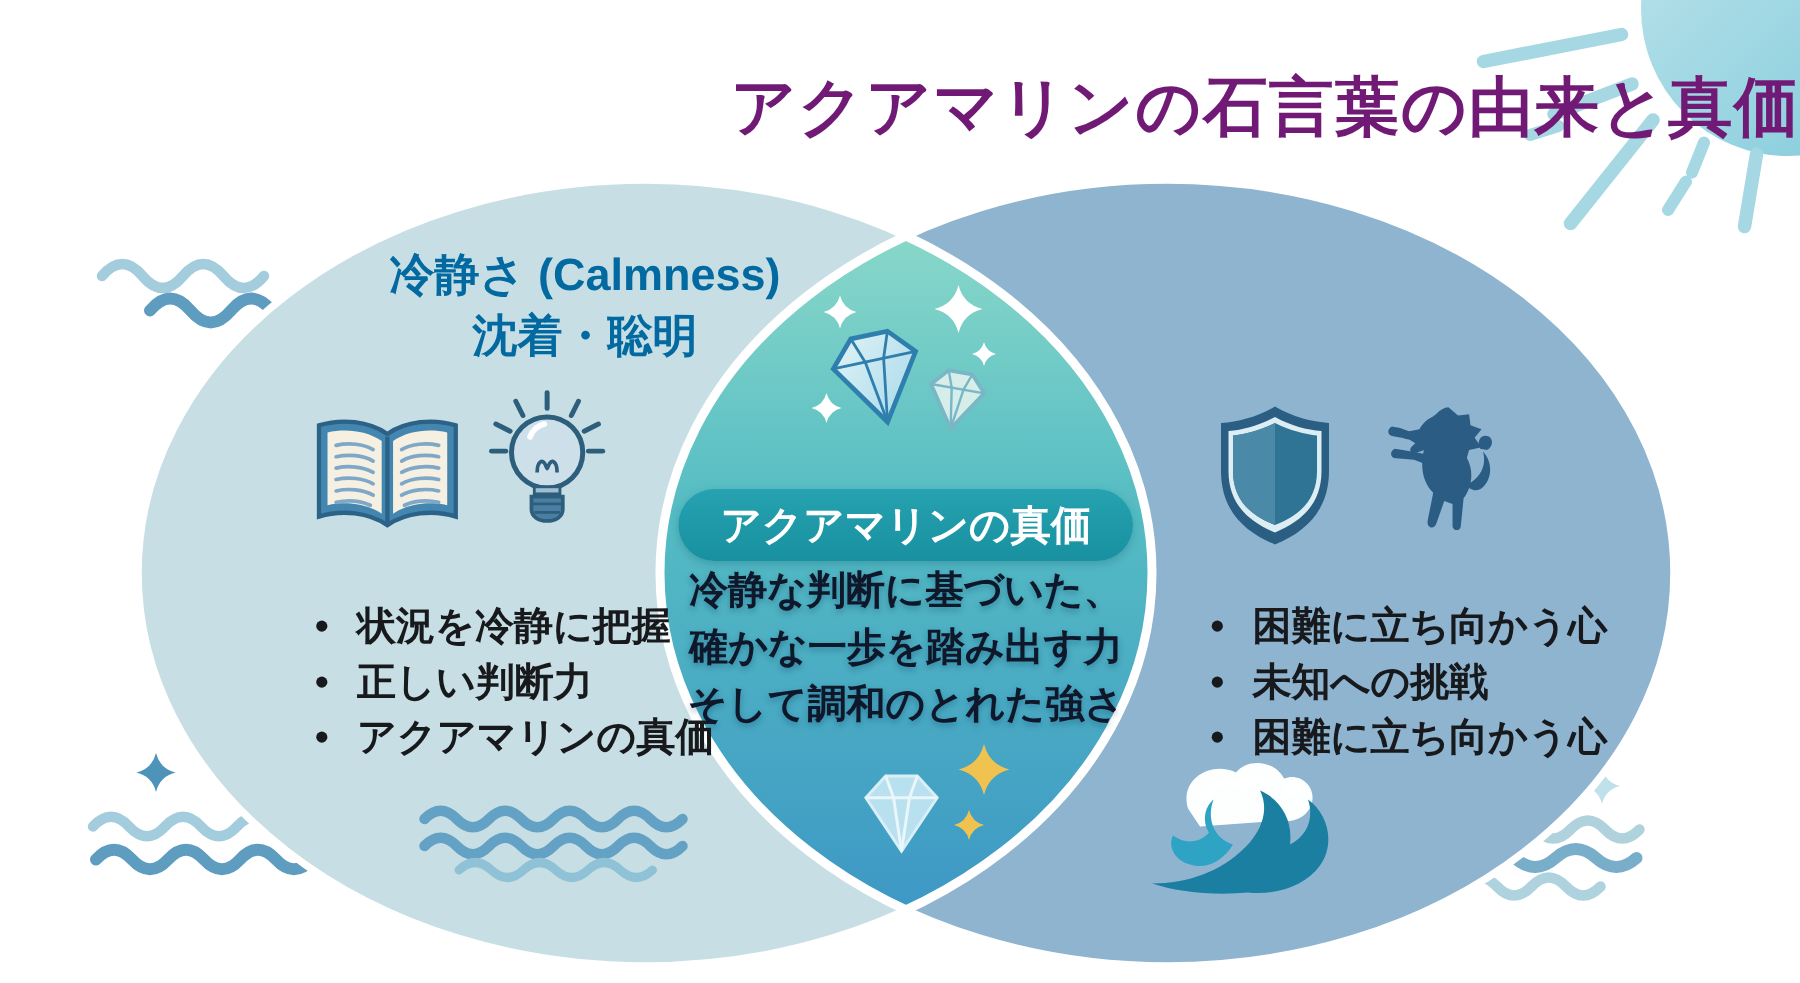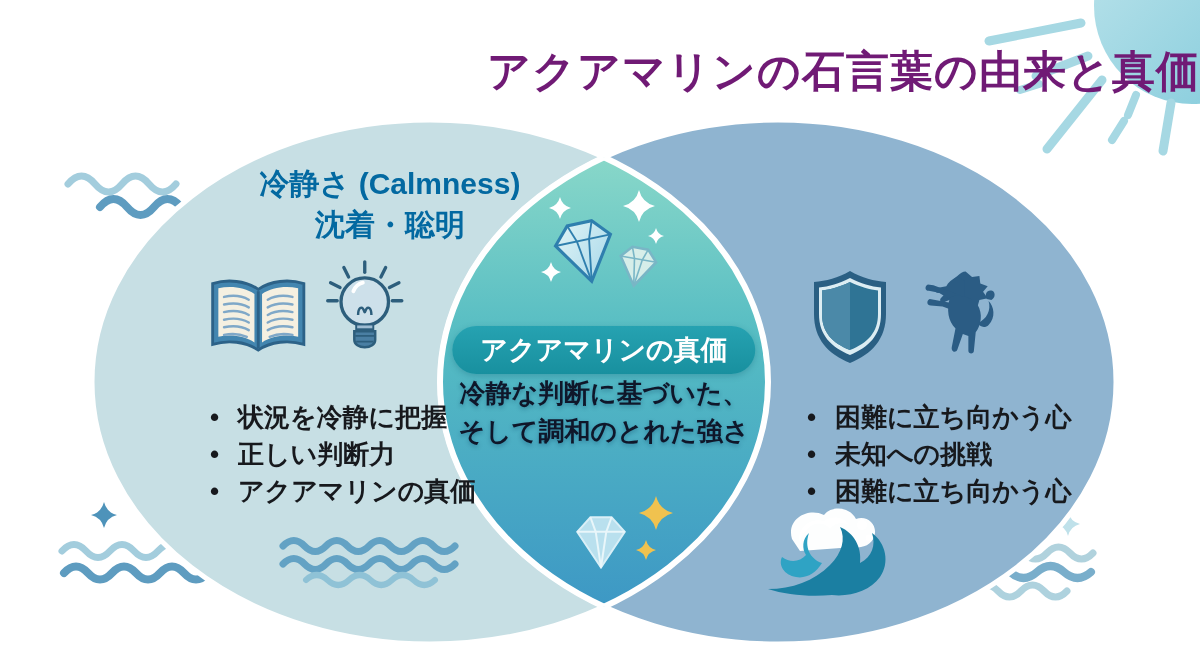--- a/index.html
+++ b/index.html
@@ -231,16 +231,17 @@
 <ul class="overlay points points-right">
   <li>困難に立ち向かう心</li>
   <li>未知への挑戦</li>
   <li>困難に立ち向かう心</li>
 </ul>
 
 <div class="overlay badge">アクアマリンの真価</div>
 
 <div class="overlay lens-text">
   <div>冷静な判断に基づいた、</div>
+  <div>確かな一歩を踏み出す力</div>
   <div>そして調和のとれた強さ</div>
 </div>
 
 </div>
 
 </body></html>

